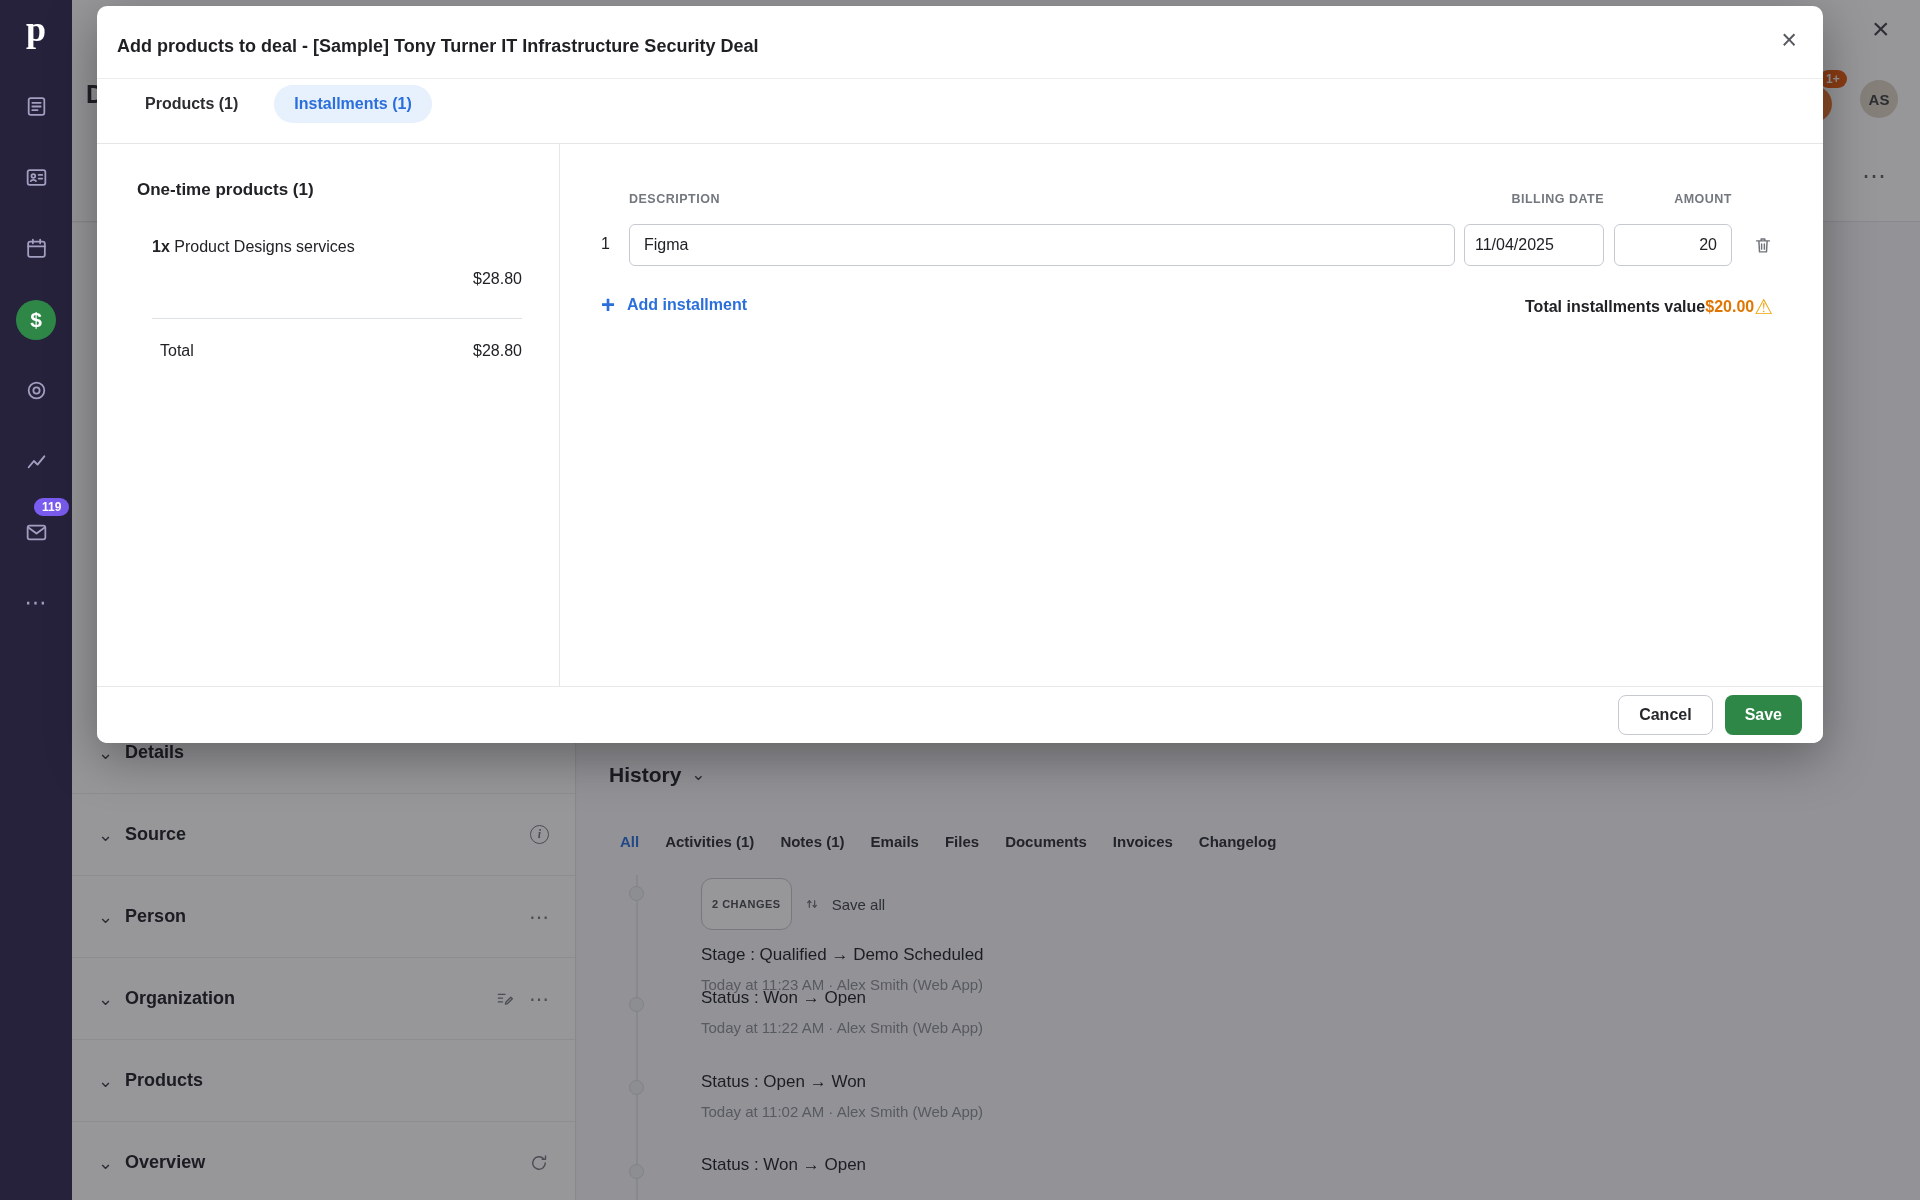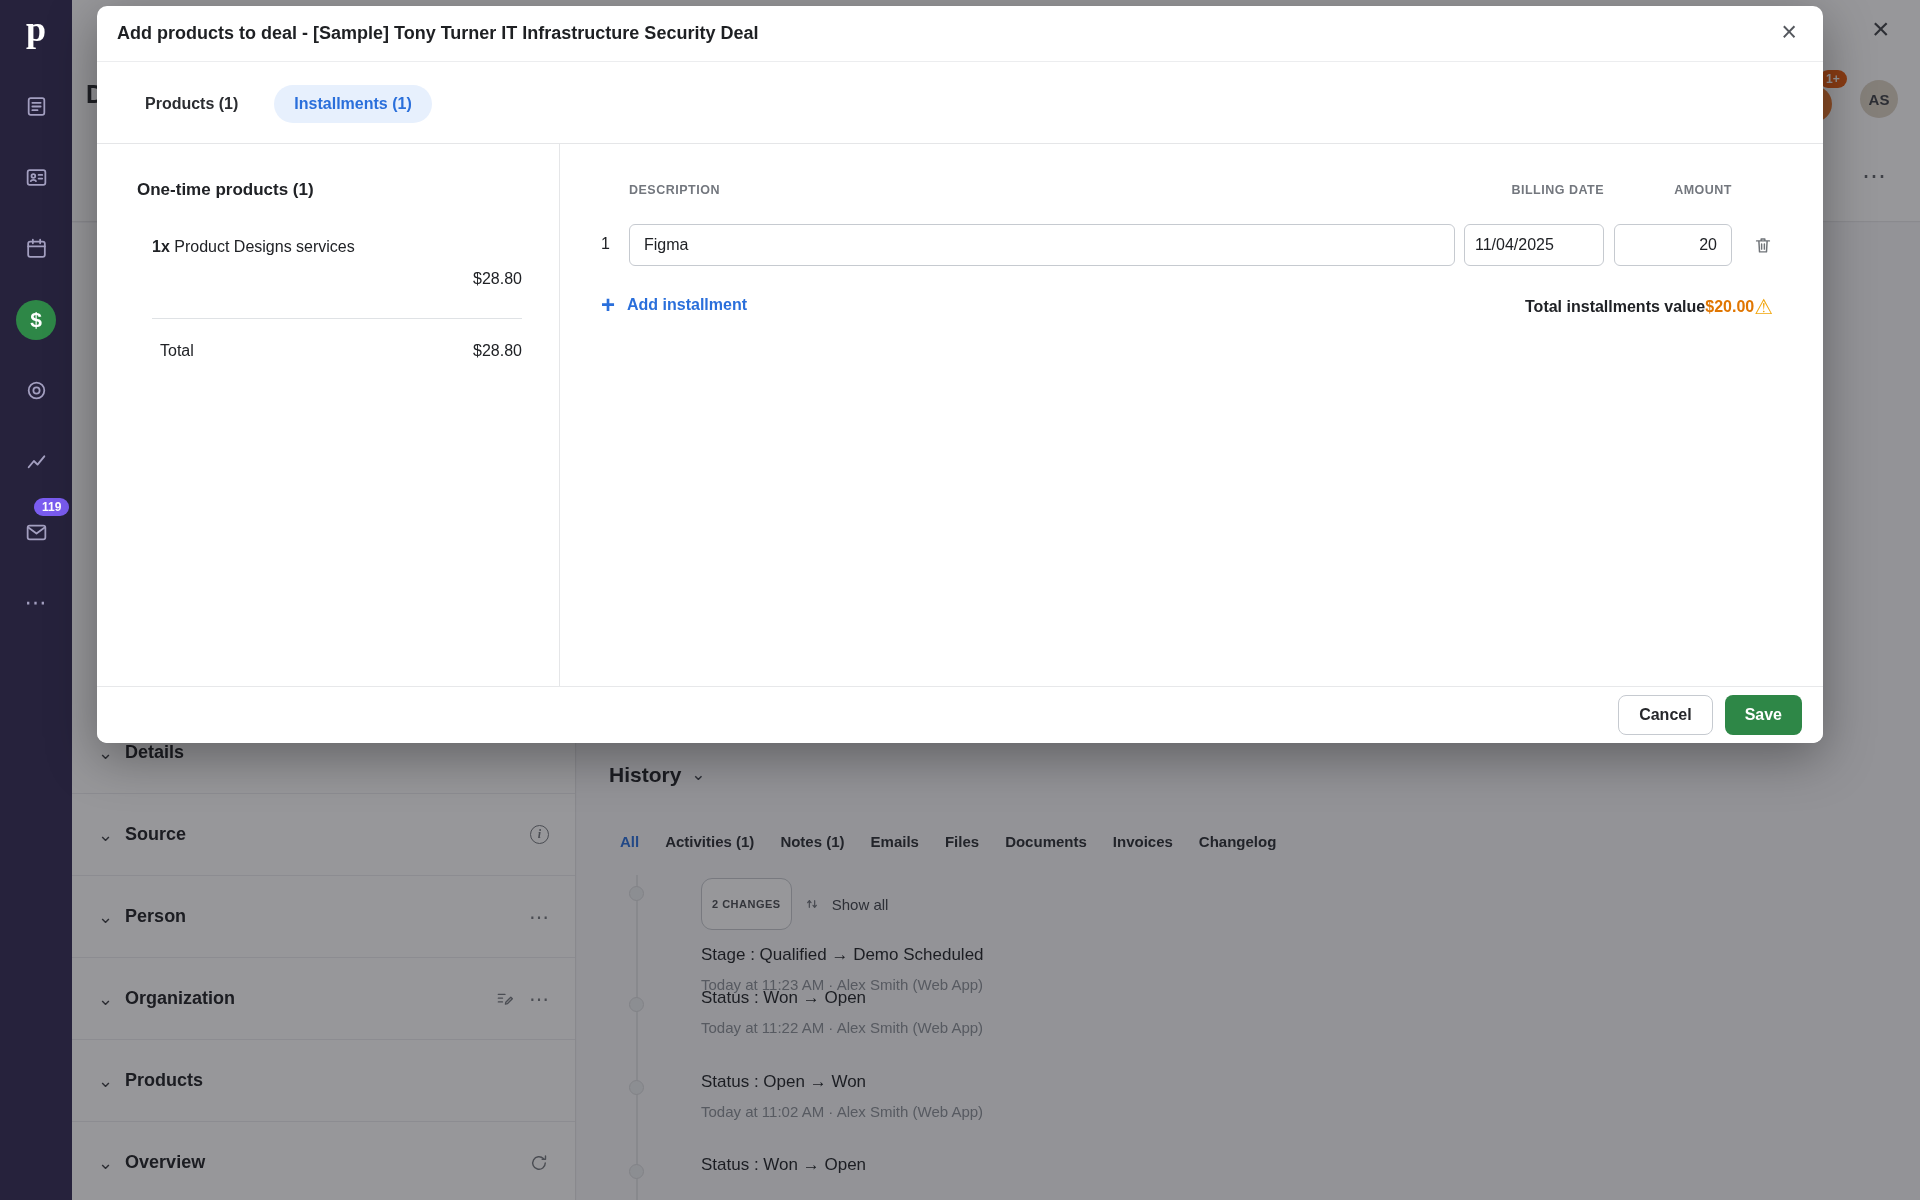--- a/index.html
+++ b/index.html
@@ -66,40 +66,40 @@
   .h-meta { font-size:15px; color:#8b9097; margin-top:10px; line-height:20px; }
   .h-entry.no-badge .h-title { margin-top:0; }
   .badge-row + .h-title { margin-top:15px; }
 
   
   .overlay { position:absolute; left:72px; top:0; right:0; bottom:0; background:rgba(24,24,30,0.45); z-index:30; }
 
   
   .modal { position:absolute; left:97px; top:6px; width:1726px; height:737px; background:#fff;
            border-radius:10px; box-shadow:0 14px 50px rgba(0,0,0,.35); z-index:40; }
-  .m-header { position:absolute; top:0; left:0; right:0; height:56px; border-bottom:1px solid #ecedef;
+  .m-header { position:absolute; top:8px; left:0; right:0; height:65px; border-bottom:1px solid #ecedef;
               display:flex; align-items:center; }
   .m-title { margin-left:20px; font-size:18px; font-weight:bold; color:#1e2023; }
   .m-close { position:absolute; right:26px; top:13px; font-size:27px; color:#55585e; cursor:pointer; line-height:1; }
   .m-tabs { position:absolute; top:58px; left:0; right:0; height:80px; border-bottom:1px solid #e5e6e8;
             display:flex; align-items:center; padding-left:30px; gap:18px; }
   .m-tab { font-size:16px; font-weight:bold; color:#2b2d31; cursor:pointer; padding:10px 18px;text-align:center; }
   .m-tab.pill { background:#e7f0fd; color:#2a6fdb; border-radius:22px; padding:10px 20px; }
 
   .m-left { position:absolute; left:0; top:138px; width:463px; height:542px; border-right:1px solid #e5e6e8; }
   .sum-heading { position:absolute; left:40px; top:36px; font-size:17px; font-weight:bold; color:#202226; }
   .sum-item { position:absolute; left:55px; top:94px; font-size:16px; color:#202226; }
   .sum-item b { font-weight:bold; }
   .sum-item-amt { position:absolute; right:37px; top:126px; font-size:16px; color:#202226; }
   .sum-divider { position:absolute; left:55px; right:37px; top:174px; border-top:1px solid #dfe2e5; }
   .sum-total-label { position:absolute; left:63px; top:198px; font-size:16px; color:#202226; }
   .sum-total-amt { position:absolute; right:37px; top:198px; font-size:16px; color:#202226; }
 
   .m-right { position:absolute; left:463px; top:138px; width:1263px; height:542px; }
-  .col-h { position:absolute; top:39px; font-size:12.5px; font-weight:bold; letter-spacing:.5px; color:#73777e; }
+  .col-h { position:absolute; top:48px; font-size:12.5px; font-weight:bold; letter-spacing:.5px; color:#73777e; }
   .col-desc { left:69px; }
   .col-date { left:904px; width:140px; text-align:right; }
   .col-amt { left:1054px; width:118px; text-align:right; }
   .row-index { position:absolute; left:41px; top:91px; font-size:16px; color:#202226; }
   .inp { position:absolute; top:80px; height:42px; border:1px solid #c6cad0; border-radius:6px;
          font-size:16px; color:#202226; padding:0 14px; background:#fff;
          font-family:"Liberation Sans", sans-serif; outline:none; }
   .inp-desc { left:69px; width:826px; }
   .inp-date { left:904px; width:140px; padding:0 10px; }
   .inp-amt { left:1054px; width:118px; text-align:right; }
@@ -253,21 +253,21 @@
     <div class="tl-dot" style="top:857px"></div>
     <div class="tl-dot" style="top:941px"></div>
 
     <div class="h-entry" style="top:655px">
       <div class="badge-row">
         <span class="chg-badge">2 CHANGES</span>
         <svg class="swap-icon" viewBox="0 0 24 24" fill="none" stroke="currentColor" stroke-width="1.8" stroke-linecap="round" stroke-linejoin="round">
           <path d="M8 17V7M8 7L5.5 10M8 7l2.5 3"></path>
             <path d="M16 7v10M16 17l-2.5-3M16 17l2.5-3"></path>
         </svg>
-        <span class="show-all">Show all</span>
+        <span class="show-all">Save all</span>
       </div>
       <div class="h-title">Stage : Qualified → Demo Scheduled</div>
       <div class="h-meta">Today at 11:23 AM · Alex Smith (Web App)</div>
     </div>
 
     <div class="h-entry no-badge" style="top:765px">
       <div class="h-title">Status : Won → Open</div>
       <div class="h-meta">Today at 11:22 AM · Alex Smith (Web App)</div>
     </div>
 

